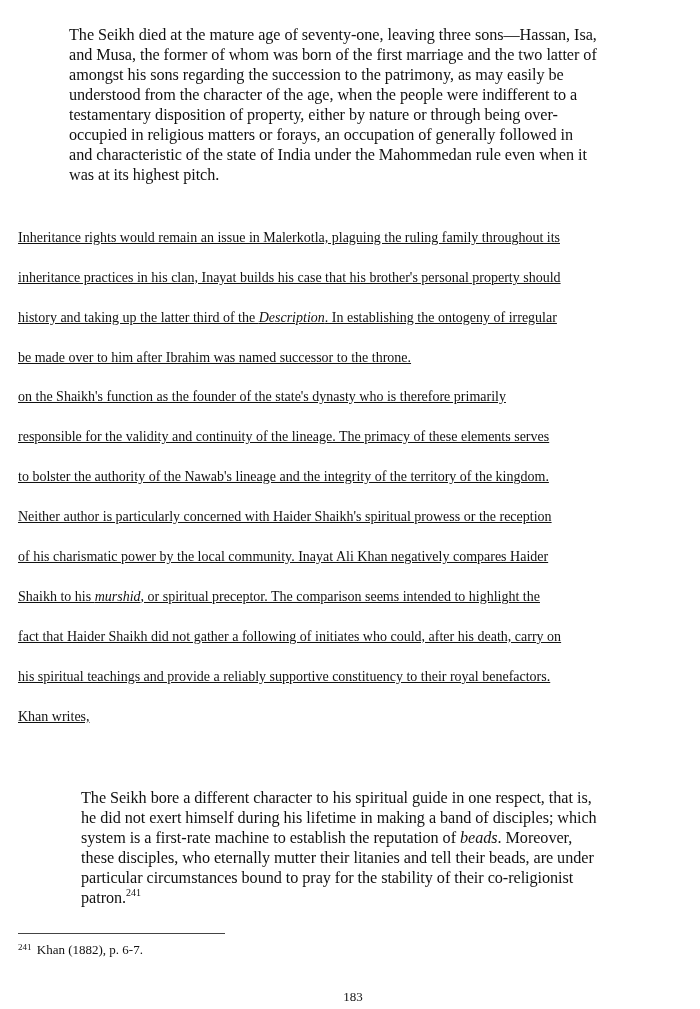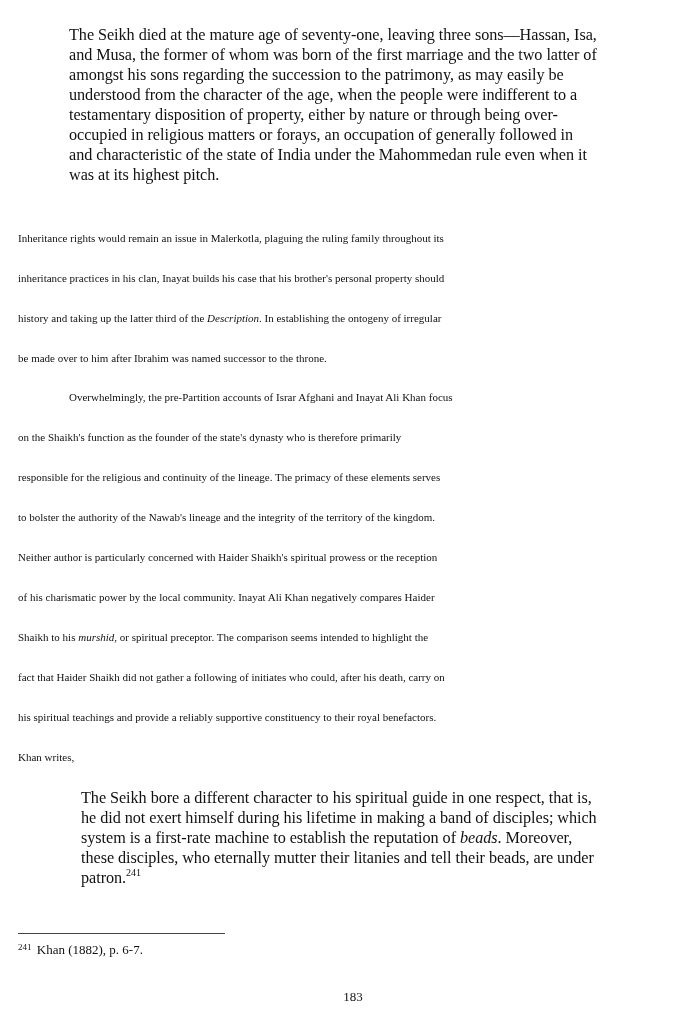--- a/index.html
+++ b/index.html
@@ -32,22 +32,23 @@
     }
     .bq-line {
       display: block;
       white-space: nowrap;
       height: 20px;
     }
     .body-text {
       position: absolute;
       left: 18px;
       width: 672px;
-      font-size: 11px;
+      font-size: 14px;
       line-height: 40px;
+      text-decoration: underline;
     }
     .body-line {
       display: block;
       white-space: nowrap;
       height: 40px;
     }
     .indent {
       padding-left: 51px;
     }
     em, .ital {
@@ -108,37 +109,37 @@
   </div>
 
   <div class="body-text" style="top:218px;">
     <span class="body-line">Inheritance rights would remain an issue in Malerkotla, plaguing the ruling family throughout its</span>
     <span class="body-line">inheritance practices in his clan, Inayat builds his case that his brother's personal property should</span>
     <span class="body-line"><span>history and taking up the latter third of the </span><span class="ital">Description</span><span>.  In establishing the ontogeny of irregular</span></span>
     <span class="body-line">be made over to him after Ibrahim was named successor to the throne.</span>
   </div>
 
   <div class="body-text" style="top:377px;">
-    <span class="body-line indent">Overwhelmingly, the pre-Partition accounts of Israr Afghani and Inayat Ali Khan focus</span>
     <span class="body-line">on the Shaikh's function as the founder of the state's dynasty who is therefore primarily</span>
-    <span class="body-line">responsible for the religious and continuity of the lineage.  The primacy of these elements serves</span>
+    <span class="body-line">responsible for the validity and continuity of the lineage.  The primacy of these elements serves</span>
     <span class="body-line">to bolster the authority of the Nawab's lineage and the integrity of the territory of the kingdom.</span>
     <span class="body-line">Neither author is particularly concerned with Haider Shaikh's spiritual prowess or the reception</span>
     <span class="body-line">of his charismatic power by the local community.  Inayat Ali Khan negatively compares Haider</span>
     <span class="body-line"><span>Shaikh to his </span><span class="ital">murshid</span><span>, or spiritual preceptor.  The comparison seems intended to highlight the</span></span>
     <span class="body-line">fact that Haider Shaikh did not gather a following of initiates who could, after his death, carry on</span>
     <span class="body-line">his spiritual teachings and provide a reliably supportive constituency to their royal benefactors.</span>
     <span class="body-line">Khan writes,</span>
   </div>
 
   <div class="blockquote" style="top:788px;margin-left:12px;">
     <span class="bq-line">The Seikh bore a different character to his spiritual guide in one respect, that is,</span>
     <span class="bq-line">he did not exert himself during his lifetime in making a band of disciples; which</span>
     <span class="bq-line"><span>system is a first-rate machine to establish the reputation of </span><span class="ital">beads</span><span>.  Moreover,</span></span>
     <span class="bq-line">these disciples, who eternally mutter their litanies and tell their beads, are under</span>
+    <span class="bq-line">particular circumstances bound to pray for the stability of their co-religionist</span>
     <span class="bq-line"><span>patron.</span><sup class="fnref">241</sup></span>
   </div>
 
   <div class="fn-rule"></div>
 
   <div class="footnote">
     <span class="fn-num">241</span>
     <span>Khan (1882), p. 6-7.</span>
   </div>
 

